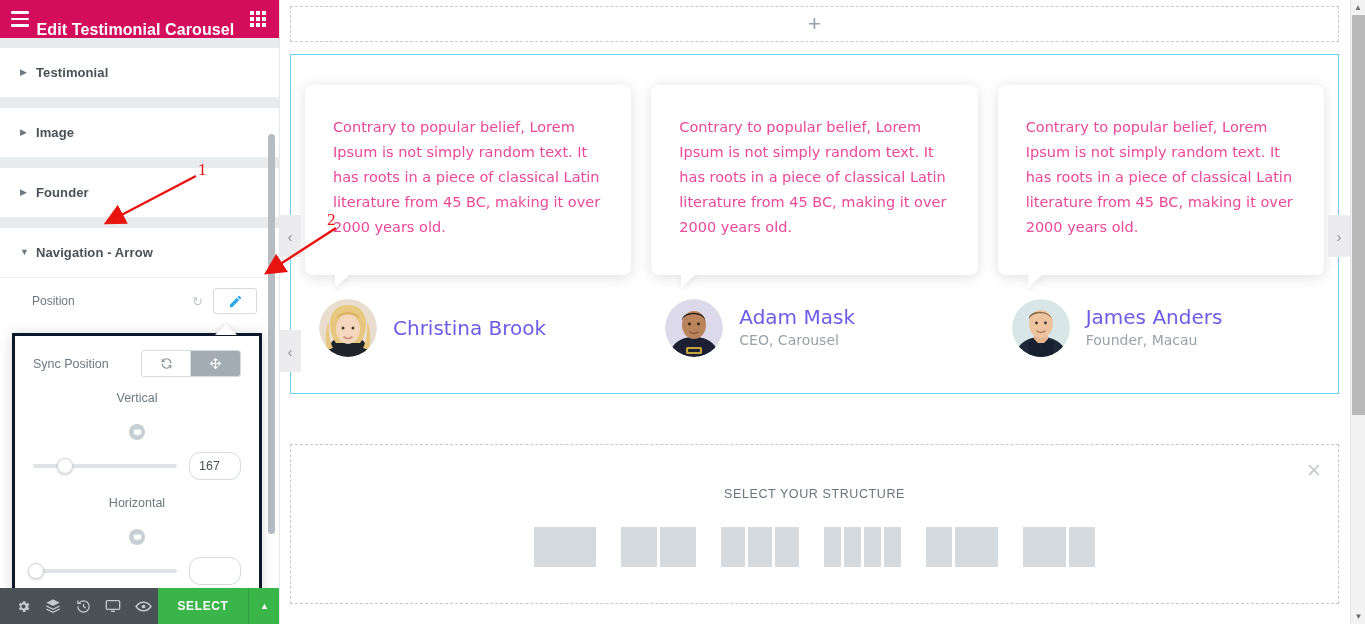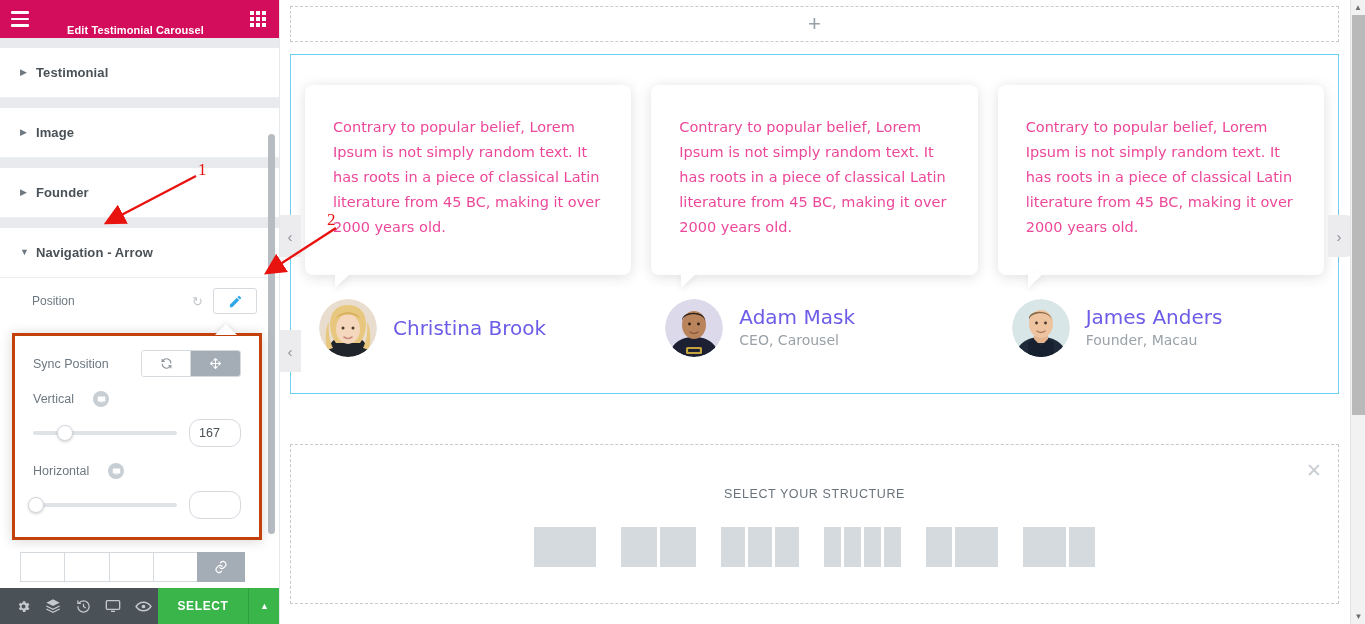--- a/index.html
+++ b/index.html
@@ -26,21 +26,21 @@
     color: #fff;
   }
   .hamburger {
     width: 40px; height: 38px;
     display: flex; flex-direction: column; align-items: center; justify-content: center;
     gap: 4px; cursor: pointer;
   }
   .hamburger span { display:block; width: 18px; height: 2.5px; background: #fff; border-radius: 1px; }
   .panel-title {
     flex: 1; text-align: center;
-    font-size: 11px; font-weight: bold;
+    font-size: 16px; font-weight: bold;
     letter-spacing: .1px;
     margin-left: -6px;
     margin-top: 22px;
   }
   .grid-icon {
     width: 42px; height: 38px;
     display:flex; align-items:center; justify-content:center;
     cursor: pointer;
   }
   .grid-icon .g {
@@ -86,21 +86,21 @@
     border: 1px solid #d5dadf; border-radius: 3px;
     background:#fff; display:flex; align-items:center; justify-content:center;
     cursor:pointer;
   }
 
   
   .popover {
     position: absolute; left: 12px; top: 295px;
     width: 250px;
     background:#fff;
-    border: 3px solid #c2410c;
+    border: 3px solid #0f172a;
     box-shadow: 0 1px 12px rgba(0,0,0,.16);
     z-index: 30;
   }
   .popover:before {
     content:""; position:absolute; top:-12px; left: 200px;
     border-left: 11px solid transparent; border-right: 11px solid transparent;
     border-bottom: 11px solid #fff;
     filter: drop-shadow(0 -2px 2px rgba(0,0,0,.08));
   }
   .pop-inner { padding: 14px 18px 18px 18px; }
@@ -112,21 +112,21 @@
   .seg .sbtn {
     width: 49px; height: 25px; display:flex; align-items:center; justify-content:center;
     background:#fff; cursor:pointer; font-size: 12px; color:#8a9299;
     border-right: 1px solid #d5dadf;
   }
   .seg .sbtn:last-child { border-right:none; }
   .seg .sbtn.active { background:#a4adb5; color:#fff; }
 
   .field-label {
     display:flex; align-items:center; gap:19px;
-    font-size: 12.5px; color:#6d7882; margin-bottom: 12px;
+    font-size: 12.5px; color:#6d7882; margin-bottom: 12px; flex-direction: column;
   }
   .dev-ico {
     width:16px; height:16px; border-radius:50%; background:#c7ced4;
     display:flex; align-items:center; justify-content:center;
   }
   .dev-ico svg { display:block; }
   .slider-row { display:flex; align-items:center; gap: 12px; margin-bottom: 16px; }
   .track {
     position:relative; flex:1; height: 4px; border-radius:2px; background:#dfe3e7;
   }

